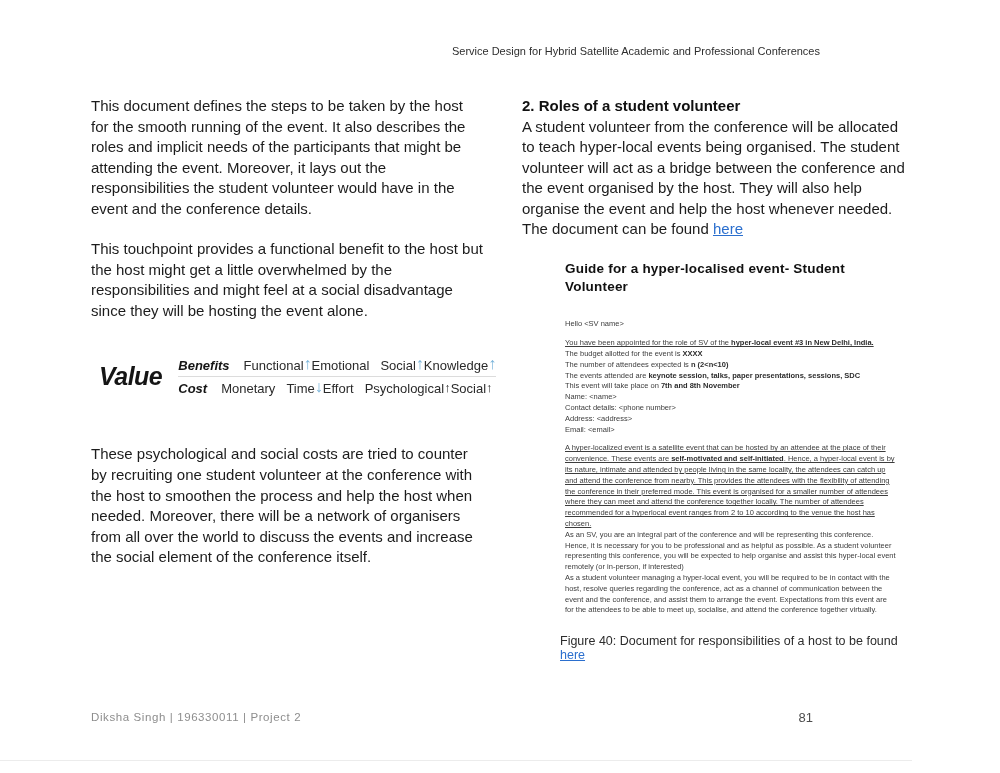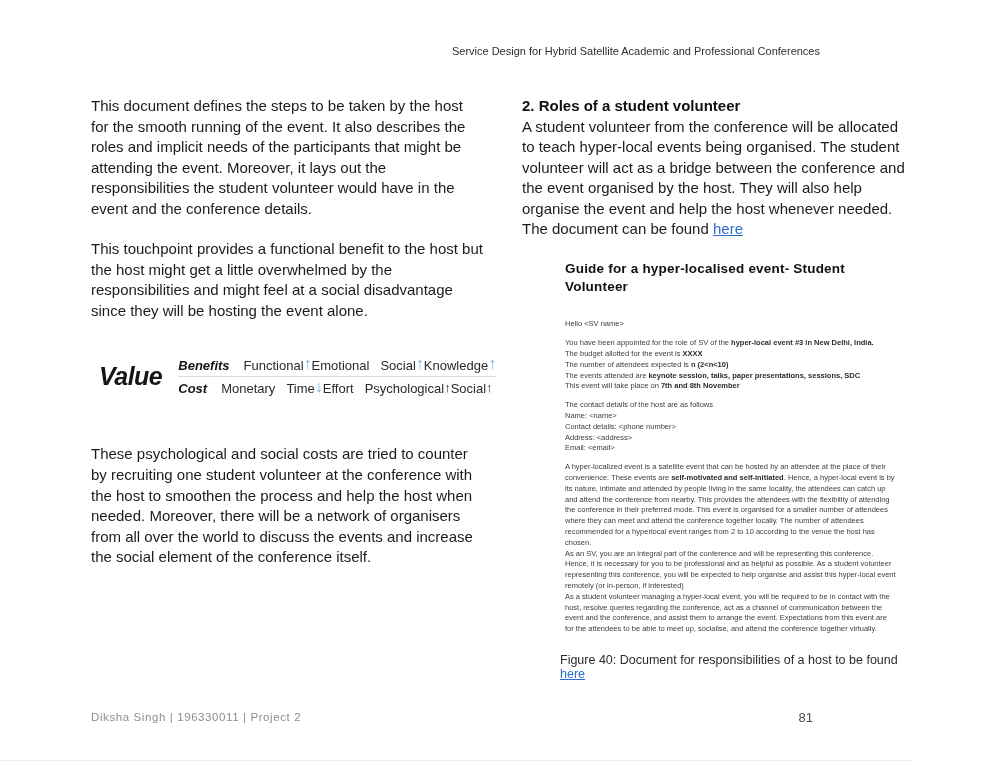--- a/index.html
+++ b/index.html
@@ -81,21 +81,21 @@
   .embedded-doc { margin: 20px 0 0 43px; width: 332px; }
   .doc-title {
     font-size: 13.5px;
     font-weight: bold;
     color: #101010;
     line-height: 1.32;
     letter-spacing: 0.2px;
     margin-bottom: 24px;
   }
   .doc-body { font-size: 7.5px; line-height: 1.44; color: #3d3d3d; }
-  .doc-line.gap { margin-top: 8px; }
+  .doc-line.gap { margin-top: 8px; text-decoration: underline; }
   .doc-line .b { font-weight: bold; color: #2c2c2c; }
   .figure-caption {
     margin-top: 18px;
     font-size: 12.5px;
     color: #2c2c2c;
     margin-left: 38px;
   }
   
   .footer-author {
     position: absolute;
@@ -179,21 +179,20 @@
 
     <div class="embedded-doc">
       <div class="doc-title">Guide for a hyper-localised event- Student Volunteer</div>
       <div class="doc-body" id="doc-body">
           <div class="doc-line"><span>Hello &lt;SV name&gt;</span></div>
           <div class="doc-line gap"><span>You have been appointed for the role of SV of the </span><span class="b">hyper-local event #3 in New Delhi, India.</span></div>
           <div class="doc-line"><span>The budget allotted for the event is </span><span class="b">XXXX</span></div>
           <div class="doc-line"><span>The number of attendees expected is </span><span class="b">n (2&lt;n&lt;10)</span></div>
           <div class="doc-line"><span>The events attended are </span><span class="b">keynote session, talks, paper presentations, sessions, SDC</span></div>
           <div class="doc-line"><span>This event will take place on </span><span class="b">7th and 8th November</span></div>
-          <div class="doc-line gap"><span>The contact details of the host are as follows</span></div>
           <div class="doc-line"><span>Name: &lt;name&gt;</span></div>
           <div class="doc-line"><span>Contact details: &lt;phone number&gt;</span></div>
           <div class="doc-line"><span>Address: &lt;address&gt;</span></div>
           <div class="doc-line"><span>Email: &lt;email&gt;</span></div>
           <div class="doc-line gap"><span>A hyper-localized event is a satellite event that can be hosted by an attendee at the place of their convenience. These events are </span><span class="b">self-motivated and self-initiated</span><span>. Hence, a hyper-local event is by its nature, intimate and attended by people living in the same locality, the attendees can catch up and attend the conference from nearby. This provides the attendees with the flexibility of attending the conference in their preferred mode. This event is organised for a smaller number of attendees where they can meet and attend the conference together locally. The number of attendees recommended for a hyperlocal event ranges from 2 to 10 according to the venue the host has chosen.</span></div>
           <div class="doc-line"><span>As an SV, you are an integral part of the conference and will be representing this conference. Hence, it is necessary for you to be professional and as helpful as possible. As a student volunteer representing this conference, you will be expected to help organise and assist this hyper-local event remotely (or in-person, if interested)</span></div>
           <div class="doc-line"><span>As a student volunteer managing a hyper-local event, you will be required to be in contact with the host, resolve queries regarding the conference, act as a channel of communication between the event and the conference, and assist them to arrange the event. Expectations from this event are for the attendees to be able to meet up, socialise, and attend the conference together virtually.</span></div>
         </div>
     </div>
 

